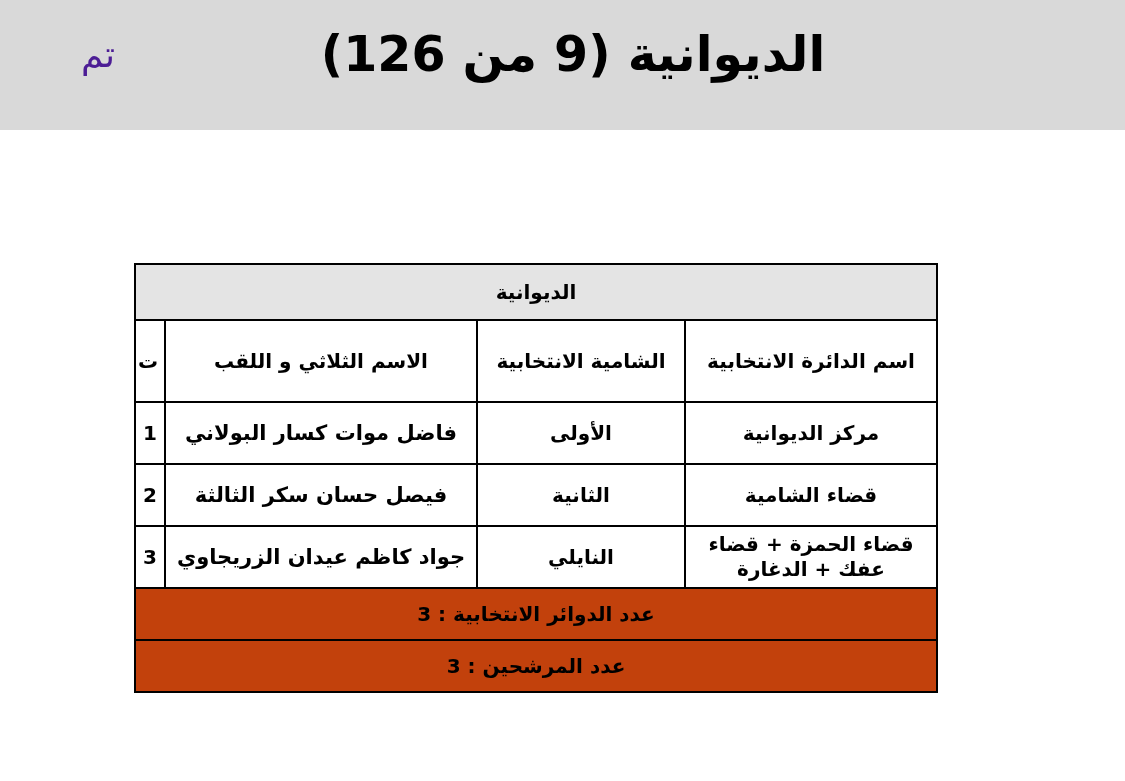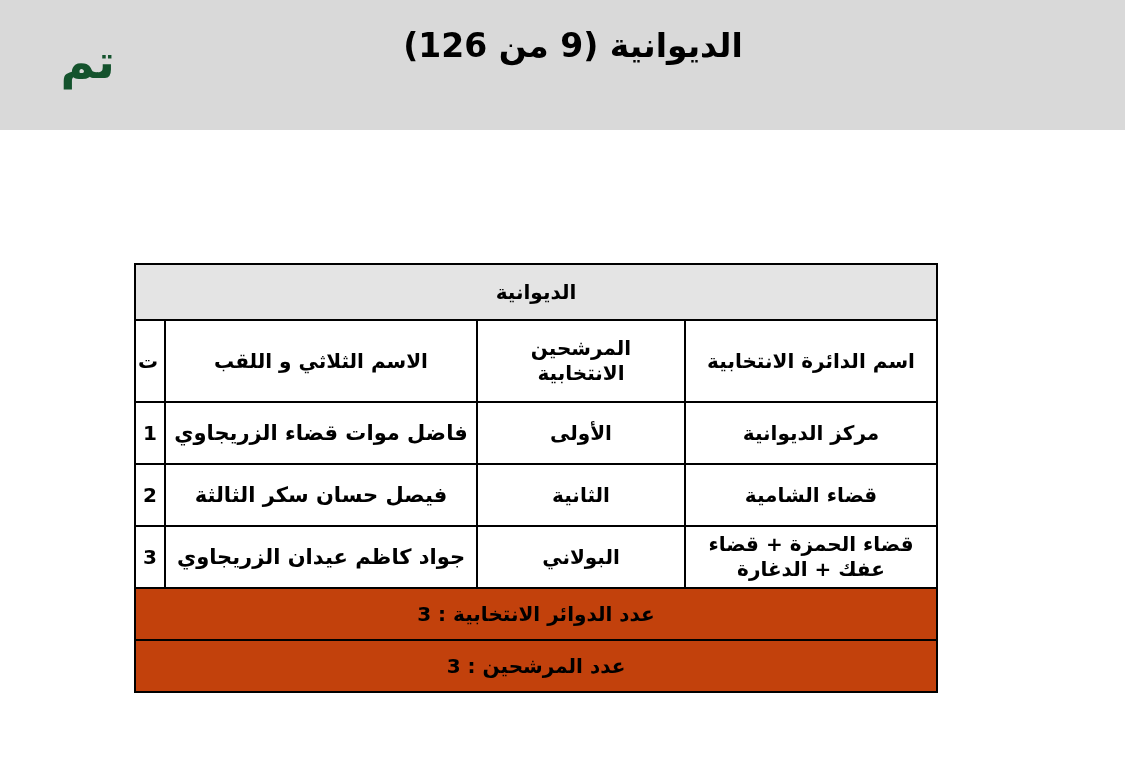--- a/index.html
+++ b/index.html
@@ -21,34 +21,34 @@
     height: 130px;
     background: #d9d9d9;
     box-sizing: border-box;
   }
   .header-title {
     position: absolute;
     left: 0;
     right: 0;
     top: 26px;
     text-align: center;
-    font-size: 33px;
+    font-size: 49px;
     font-weight: bold;
     color: #000000;
     direction: rtl;
     letter-spacing: 0px;
     padding-left: 21px;
   }
   .header-action {
     position: absolute;
     right: 1010px;
     top: 34px;
-    font-size: 47px;
-    font-weight: bold;
-    color: #14532d;
+    font-size: 36px;
+    font-weight: normal;
+    color: #4c1d95;
     direction: rtl;
   }
 
   
   .page-body {
     position: relative;
     width: 1125px;
     height: 651px;
     background: #ffffff;
   }
@@ -130,40 +130,40 @@
         <col class="c-dist">
         <col class="c-name">
         <col class="c-num">
       </colgroup>
       <tbody>
         <tr class="title-row">
           <td colspan="4">الديوانية</td>
         </tr>
         <tr class="head-row">
           <td>اسم الدائرة الانتخابية</td>
-          <td>المرشحين الانتخابية</td>
+          <td>الشامية الانتخابية</td>
           <td>الاسم الثلاثي و اللقب</td>
           <td class="num">ت</td>
         </tr>
 
         <tr class="data-row">
           <td>مركز الديوانية</td>
           <td>الأولى</td>
-          <td class="name">فاضل موات قضاء الزريجاوي</td>
+          <td class="name">فاضل موات كسار البولاني</td>
           <td class="num">1</td>
         </tr>
         <tr class="data-row">
           <td>قضاء الشامية</td>
           <td>الثانية</td>
           <td class="name">فيصل حسان سكر الثالثة</td>
           <td class="num">2</td>
         </tr>
         <tr class="data-row">
           <td>قضاء الحمزة + قضاء عفك + الدغارة</td>
-          <td>البولاني</td>
+          <td>النايلي</td>
           <td class="name">جواد كاظم عيدان الزريجاوي</td>
           <td class="num">3</td>
         </tr>
 
         <tr class="summary-row">
           <td colspan="4">عدد الدوائر الانتخابية : 3</td>
         </tr>
         <tr class="summary-row">
           <td colspan="4">عدد المرشحين : 3</td>
         </tr>

